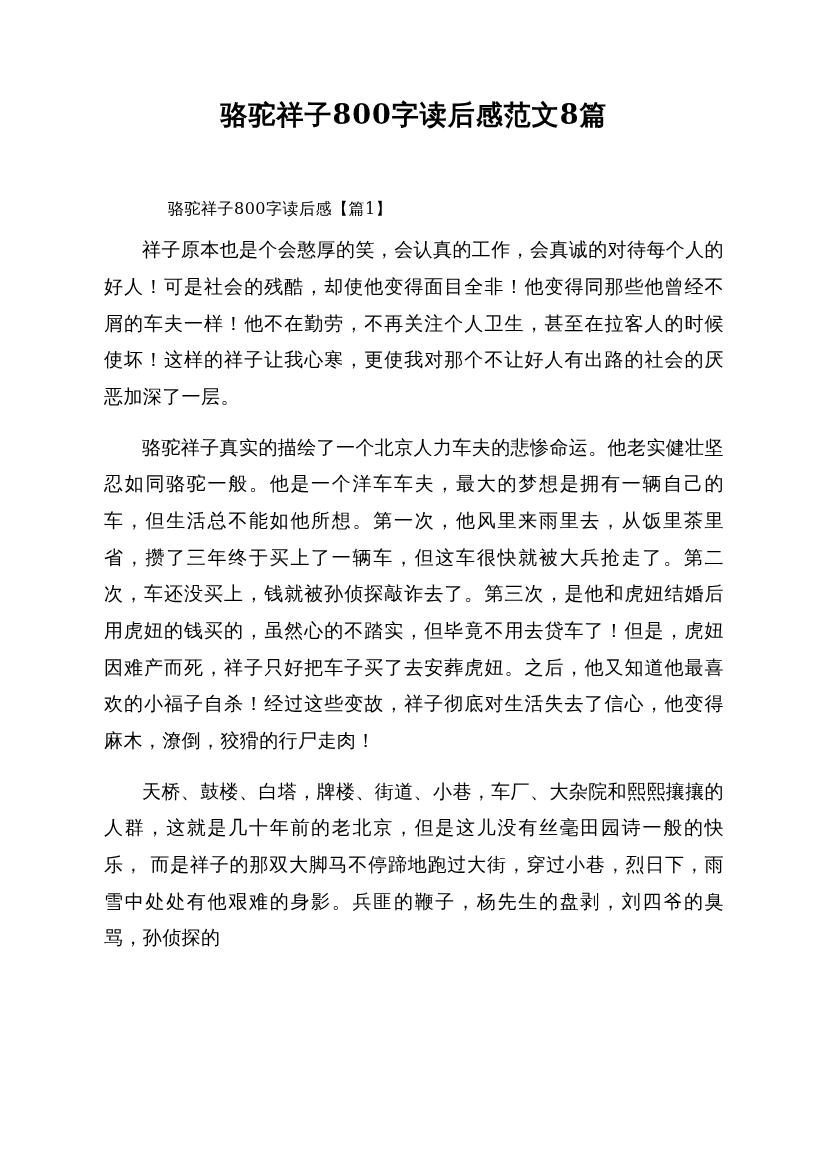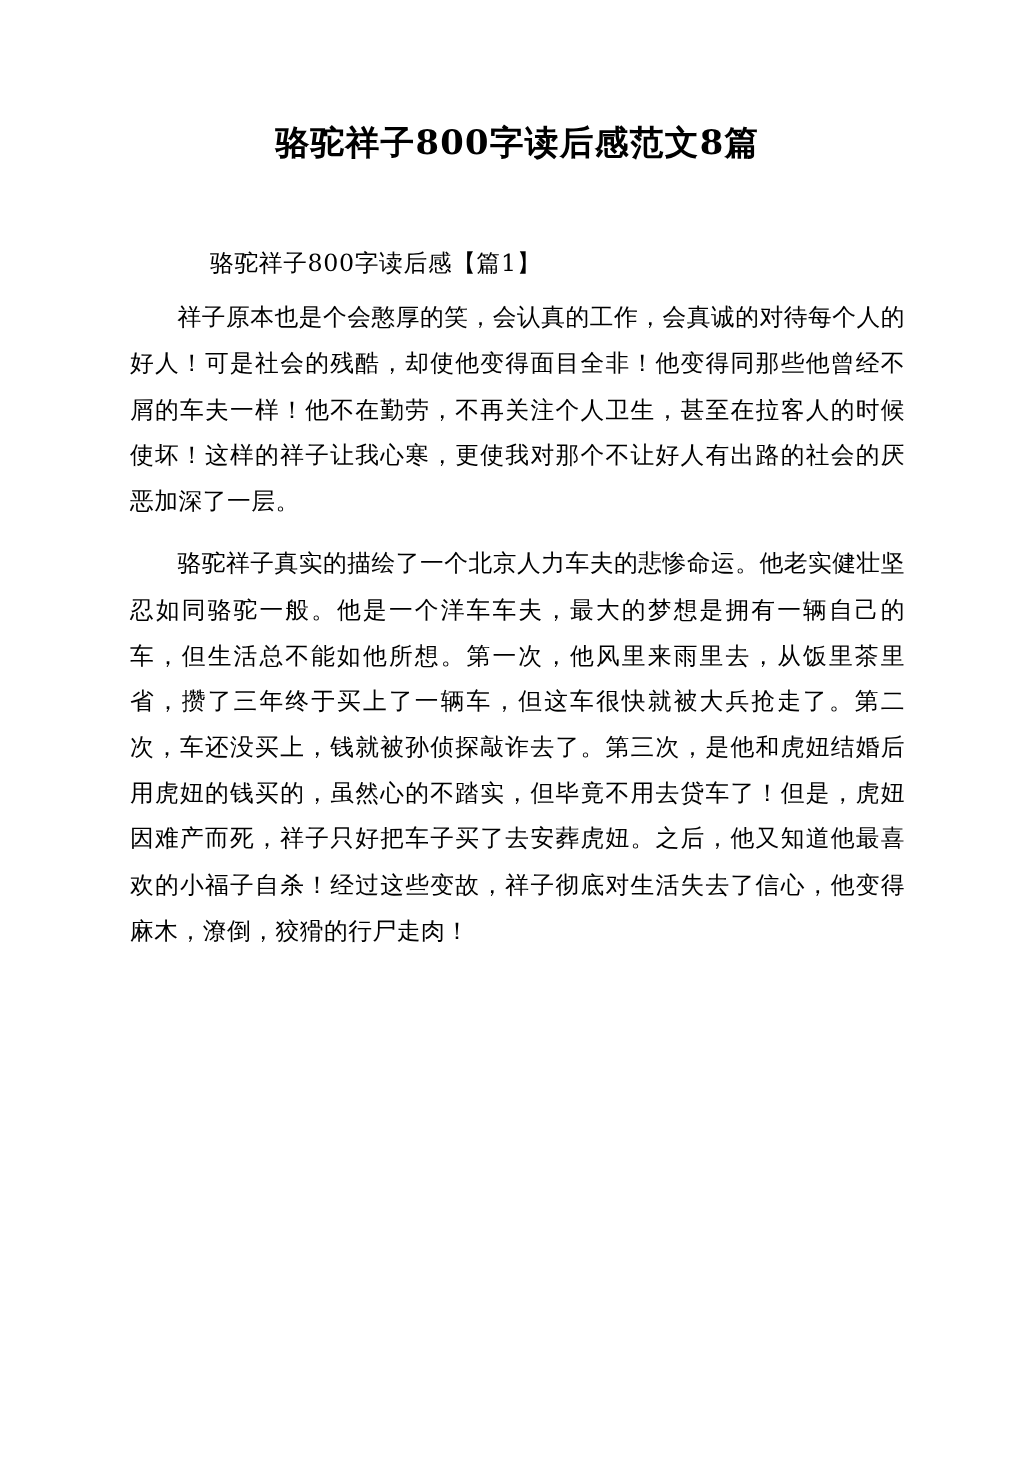--- a/index.html
+++ b/index.html
@@ -26,21 +26,21 @@
   .doc-title {
     font-size: 27px;
     font-weight: bold;
     text-align: center;
     letter-spacing: 1px;
     margin: 0;
     padding-top: 96px;
     line-height: 1.4;
   }
   .section-heading {
-    font-size: 19px;
+    font-size: 16px;
     margin: 0;
     padding-top: 62px;
     padding-left: 64px;
     letter-spacing: 0.5px;
     line-height: 1.6;
     font-weight: normal;
   }
   .para {
     font-size: 19px;
     line-height: 1.93;
@@ -57,14 +57,15 @@
 </style>
 </head>
 <body>
 
 <div class="page">
   <div class="content">
     <h1 class="doc-title">骆驼祥子800字读后感范文8篇</h1>
     <div class="section-heading">骆驼祥子800字读后感【篇1】</div>
     <p class="para">祥子原本也是个会憨厚的笑，会认真的工作，会真诚的对待每个人的好人！可是社会的残酷，却使他变得面目全非！他变得同那些他曾经不屑的车夫一样！他不在勤劳，不再关注个人卫生，甚至在拉客人的时候使坏！这样的祥子让我心寒，更使我对那个不让好人有出路的社会的厌恶加深了一层。</p>
     <p class="para">骆驼祥子真实的描绘了一个北京人力车夫的悲惨命运。他老实健壮坚忍如同骆驼一般。他是一个洋车车夫，最大的梦想是拥有一辆自己的车，但生活总不能如他所想。第一次，他风里来雨里去，从饭里茶里省，攒了三年终于买上了一辆车，但这车很快就被大兵抢走了。第二次，车还没买上，钱就被孙侦探敲诈去了。第三次，是他和虎妞结婚后用虎妞的钱买的，虽然心的不踏实，但毕竟不用去贷车了！但是，虎妞因难产而死，祥子只好把车子买了去安葬虎妞。之后，他又知道他最喜欢的小福子自杀！经过这些变故，祥子彻底对生活失去了信心，他变得麻木，潦倒，狡猾的行尸走肉！</p>
+    <p class="para">天桥、鼓楼、白塔，牌楼、街道、小巷，车厂、大杂院和熙熙攘攘的人群，这就是几十年前的老北京，但是这儿没有丝毫田园诗一般的快乐， 而是祥子的那双大脚马不停蹄地跑过大街，穿过小巷，烈日下，雨雪中处处有他艰难的身影。兵匪的鞭子，杨先生的盘剥，刘四爷的臭骂，孙侦探的</p>
   </div>
 </div>
 
 </body></html>

